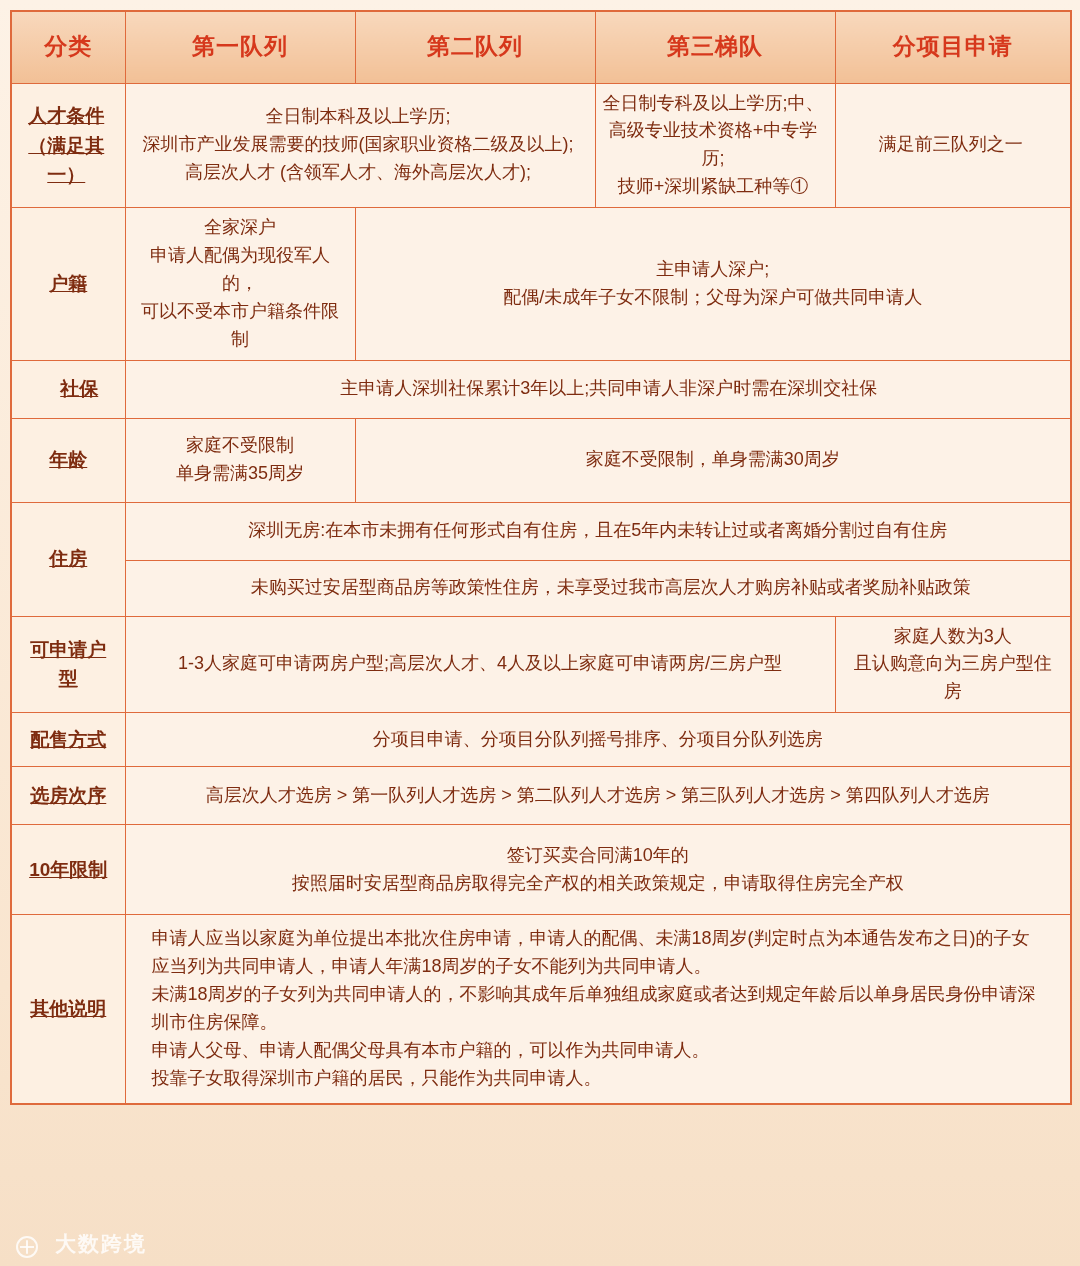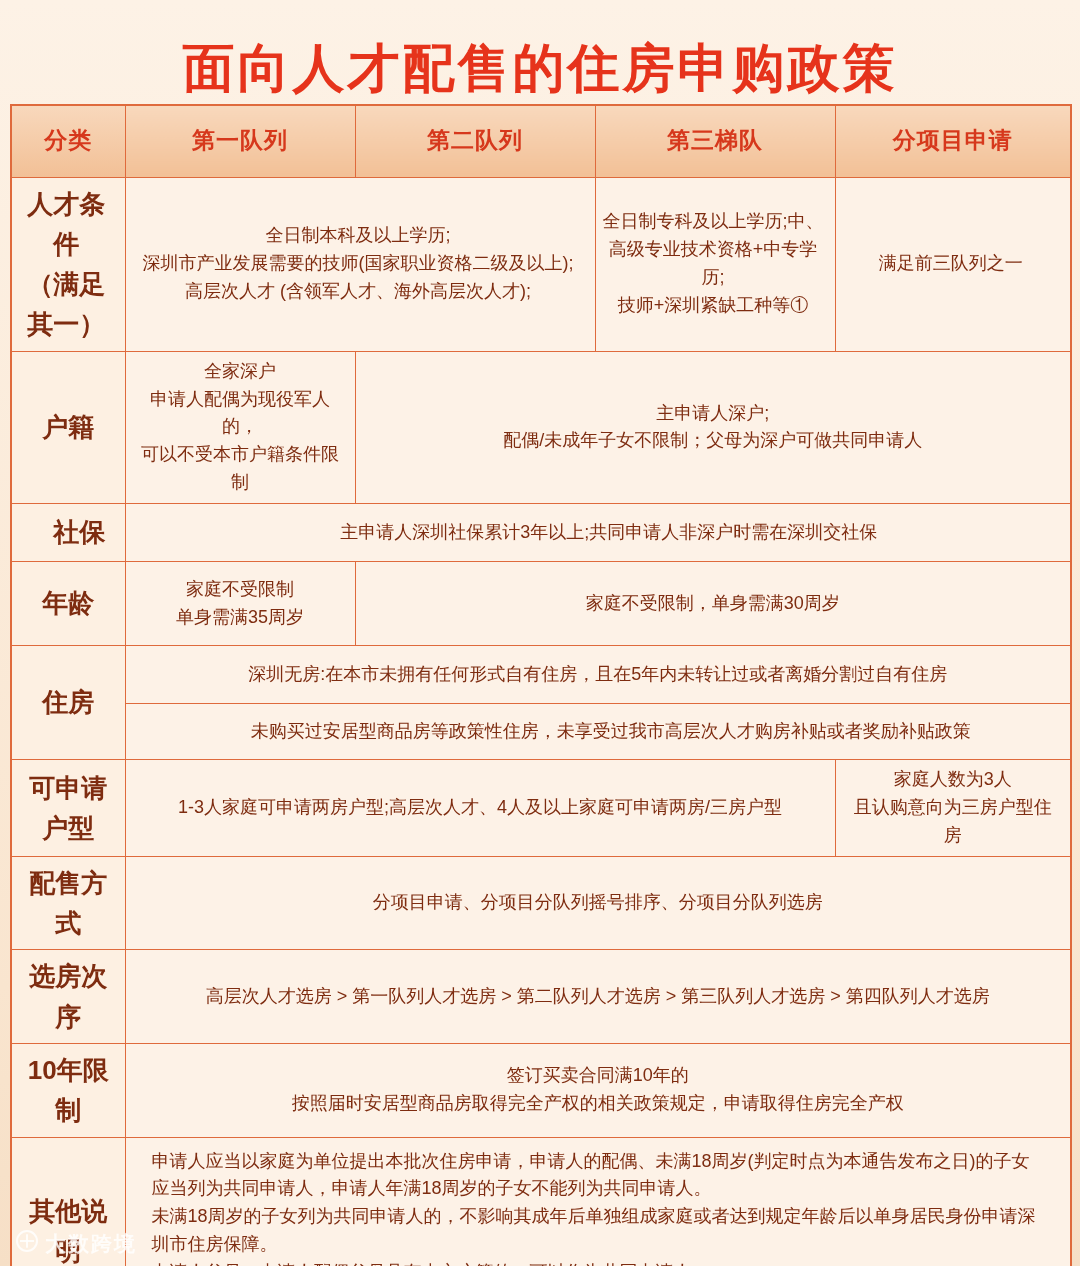--- a/index.html
+++ b/index.html
@@ -50,41 +50,42 @@
   thead th {
     background:linear-gradient(180deg,#f8d8bc 0%,#f2c096 100%);
     color:#d6381c;
     font-size:23px;
     font-weight:800;
     height:72px;
     letter-spacing:1px;
   }
   td.cat {
     font-weight:700;
-    font-size:26px;
+    font-size:19px;
     background:#fdf0e2;
+    text-decoration:underline;
   }
   td.left { text-align:left; padding:10px 26px; }
 
   tr.r-talent  td { height:96px;padding-left:6px; }
   tr.r-hukou   td { height:90px; }
   tr.r-shebao  td { height:58px;padding-left:32px; }
   tr.r-age     td { height:84px; }
   tr.r-house1  td { height:58px; }
   tr.r-house2  td { height:56px;padding-left:36px; }
   tr.r-unit    td { height:94px; }
   tr.r-alloc   td { height:54px; }
   tr.r-order   td { height:58px; }
   tr.r-limit   td { height:90px; }
   tr.r-other   td { height:180px; }
 
   .watermark {
     position:absolute;
     left:16px; bottom:8px;
-    display:flex; align-items:flex-start; gap:7px;
+    display:flex; align-items:flex-end; gap:17px;
     color:rgba(255,255,255,0.82);
     font-size:21px;
     font-weight:700;
     letter-spacing:2px;
   }
   .wm-logo {
     width:22px; height:22px;
     border:2px solid rgba(255,255,255,0.82);
     border-radius:50%;
     position:relative;
@@ -100,21 +101,20 @@
     position:absolute; top:2px; bottom:2px; left:8px;
     width:2px; background:rgba(255,255,255,0.82);
     border-radius:2px;
   }
 </style>
 </head>
 <body>
 
 <div class="page">
 
-  <div class="title">面向人才配售的住房申购政策</div>
 
   <table class="policy">
     <colgroup>
       <col style="width:114px">
       <col style="width:230px">
       <col style="width:240px">
       <col style="width:240px">
       <col style="width:236px">
     </colgroup>
     <thead>

